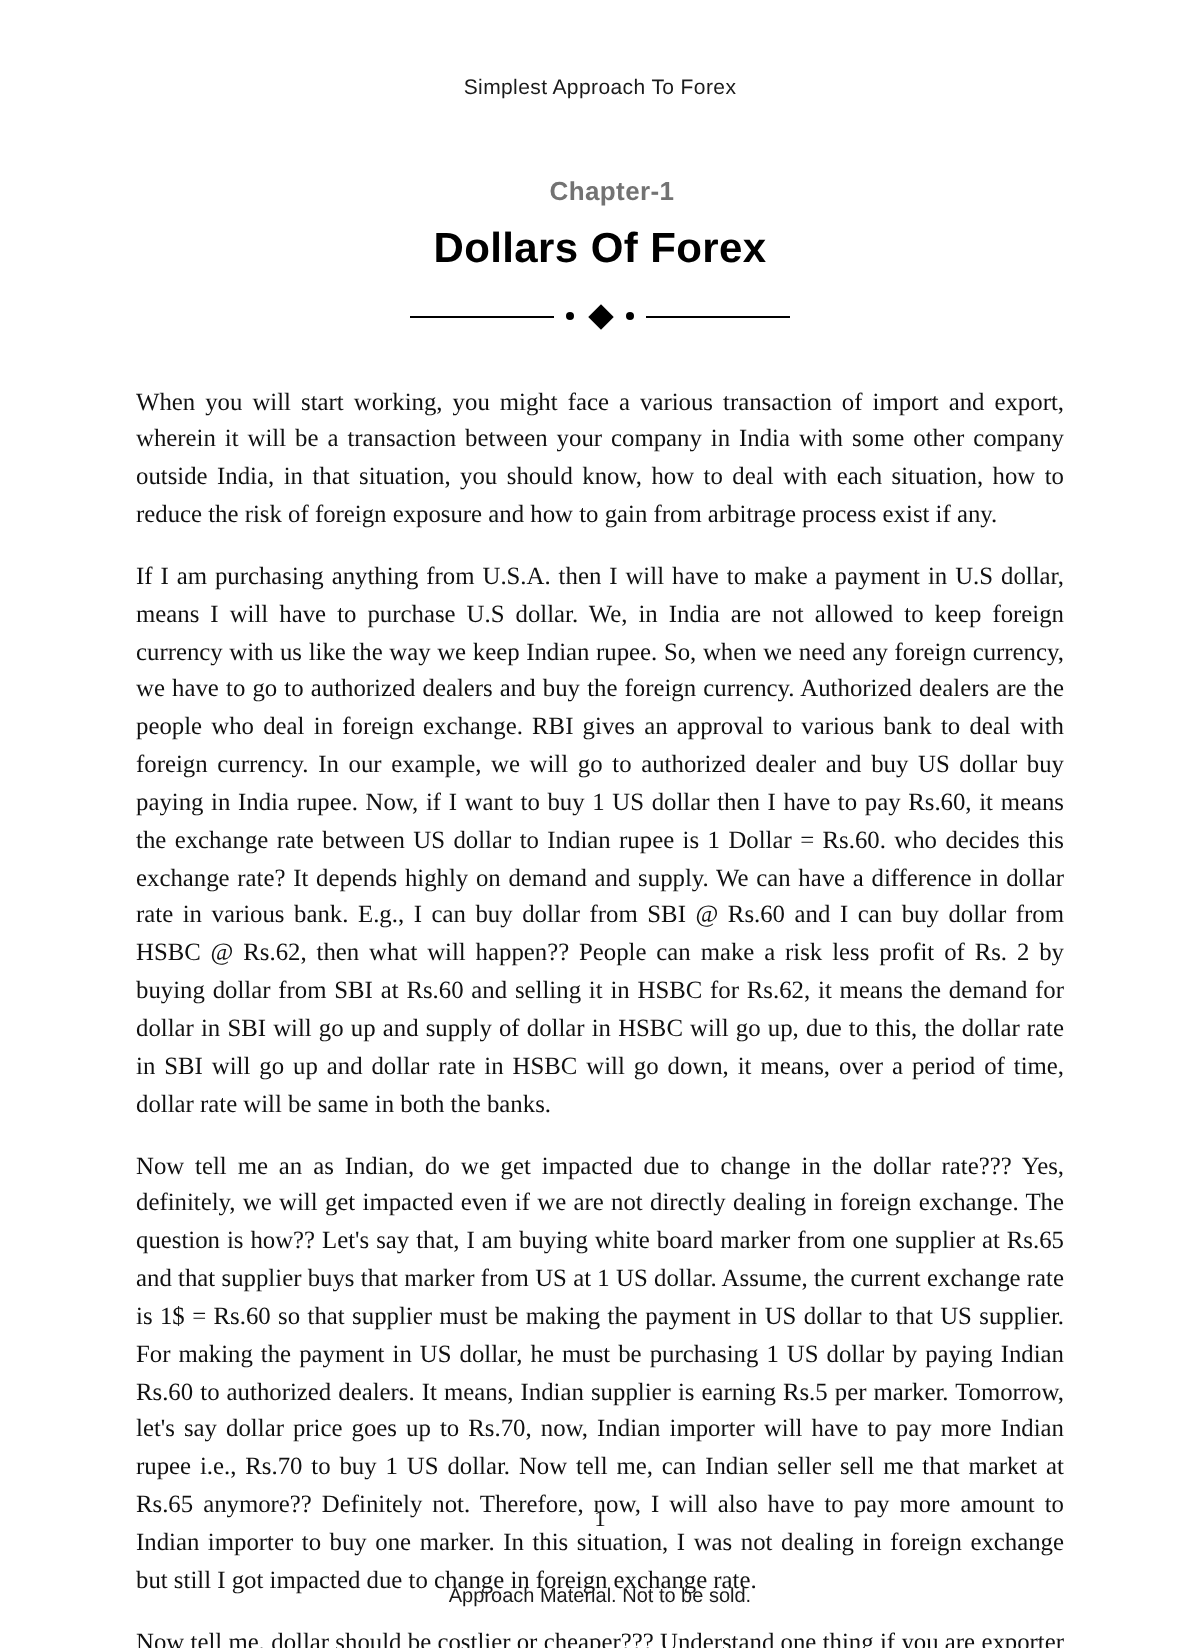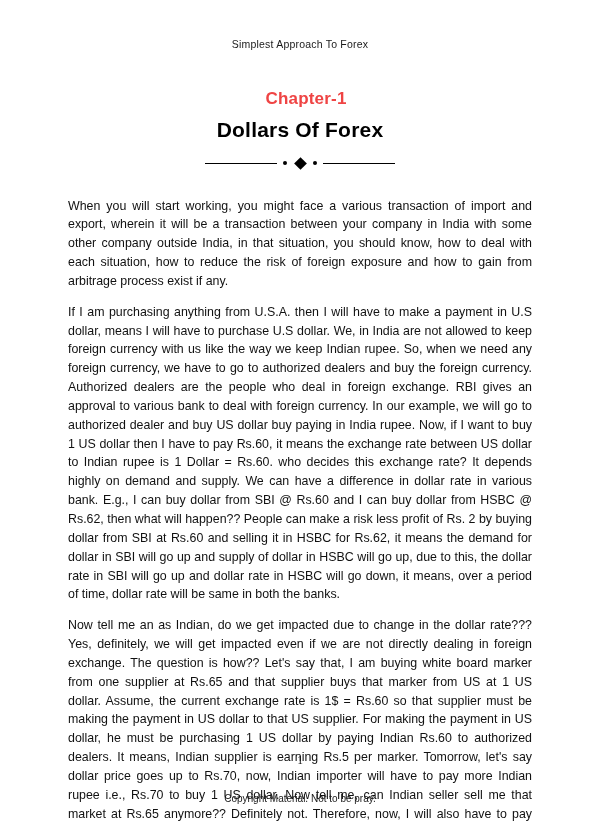--- a/index.html
+++ b/index.html
@@ -29,23 +29,23 @@
     color: #1a1a1a;
     letter-spacing: 0.2px;
     padding-top: 38px;
   }
   .chapter-block {
     text-align: center;
     margin-top: 38px;
   }
   .chapter-number {
     font-family: "Liberation Sans", sans-serif;
-    font-size: 17px;
+    font-size: 13px;
     font-weight: 700;
-    color: #ef4444;
+    color: #737373;
     letter-spacing: 0.2px;
     line-height: 1.25;
     padding-left: 12px;
   }
   .chapter-title {
     font-family: "Liberation Sans", sans-serif;
     font-size: 21px;
     font-weight: 700;
     color: #000000;
     letter-spacing: 0.2px;
@@ -85,21 +85,21 @@
     margin-left: -4.5px;
     background: #000000;
     transform: rotate(45deg);
   }
   .body-copy {
     margin: 0 68px;
     padding-top: 26px;
   }
   .body-copy p {
     margin: 0 0 12px 0;
-    font-family: Liberation Sans, sans-serif;
+    font-family: Liberation Serif, serif;
     font-size: 12.4px;
     line-height: 1.52;
     text-align: justify;
     text-justify: inter-word;
     color: #111111;
     hyphens: none;
   }
   .page-number {
     position: absolute;
     left: 0;
@@ -141,15 +141,15 @@
   </div>
 
   <div class="body-copy">
     <p>When you will start working, you might face a various transaction of import and export, wherein it will be a transaction between your company in India with some other company outside India, in that situation, you should know, how to deal with each situation, how to reduce the risk of foreign exposure and how to gain from arbitrage process exist if any.</p>
     <p>If I am purchasing anything from U.S.A. then I will have to make a payment in U.S dollar, means I will have to purchase U.S dollar. We, in India are not allowed to keep foreign currency with us like the way we keep Indian rupee. So, when we need any foreign currency, we have to go to authorized dealers and buy the foreign currency. Authorized dealers are the people who deal in foreign exchange. RBI gives an approval to various bank to deal with foreign currency. In our example, we will go to authorized dealer and buy US dollar buy paying in India rupee. Now, if I want to buy 1 US dollar then I have to pay Rs.60, it means the exchange rate between US dollar to Indian rupee is 1 Dollar = Rs.60. who decides this exchange rate? It depends highly on demand and supply. We can have a difference in dollar rate in various bank. E.g., I can buy dollar from SBI @ Rs.60 and I can buy dollar from HSBC @ Rs.62, then what will happen?? People can make a risk less profit of Rs. 2 by buying dollar from SBI at Rs.60 and selling it in HSBC for Rs.62, it means the demand for dollar in SBI will go up and supply of dollar in HSBC will go up, due to this, the dollar rate in SBI will go up and dollar rate in HSBC will go down, it means, over a period of time, dollar rate will be same in both the banks.</p>
     <p>Now tell me an as Indian, do we get impacted due to change in the dollar rate??? Yes, definitely, we will get impacted even if we are not directly dealing in foreign exchange. The question is how?? Let's say that, I am buying white board marker from one supplier at Rs.65 and that supplier buys that marker from US at 1 US dollar. Assume, the current exchange rate is 1$ = Rs.60 so that supplier must be making the payment in US dollar to that US supplier. For making the payment in US dollar, he must be purchasing 1 US dollar by paying Indian Rs.60 to authorized dealers. It means, Indian supplier is earning Rs.5 per marker. Tomorrow, let's say dollar price goes up to Rs.70, now, Indian importer will have to pay more Indian rupee i.e., Rs.70 to buy 1 US dollar. Now tell me, can Indian seller sell me that market at Rs.65 anymore?? Definitely not. Therefore, now, I will also have to pay more amount to Indian importer to buy one marker. In this situation, I was not dealing in foreign exchange but still I got impacted due to change in foreign exchange rate.</p>
     <p>Now tell me, dollar should be costlier or cheaper??? Understand one thing if you are exporter (you are selling something outside India), then you will always pray god that the dollar should become costlier because if you are selling something to US person, then you will receive the amount in US Dollars. After receiving the amount in US dollar, you will sell these dollars to Authorized dealers in India and get Indian rupees. Now tell me when you will receive more India rupee?? When 1 Dollar = 60 or 1 Dollar = Rs.70??? definitely when 1 dollar = Rs.70, it means, when dollar become costlier, then, exporters become happy and importers become sad and when dollar become cheaper,</p>
   </div>
 
   <div class="page-number">1</div>
-  <div class="footer-note">Copyright Material. Not to be pray.</div>
+  <div class="footer-note">Approach Material. Not to be sold.</div>
 
 </div>
 
 </body></html>

